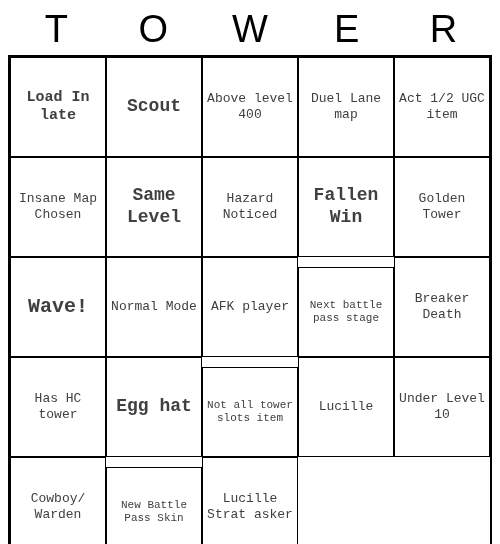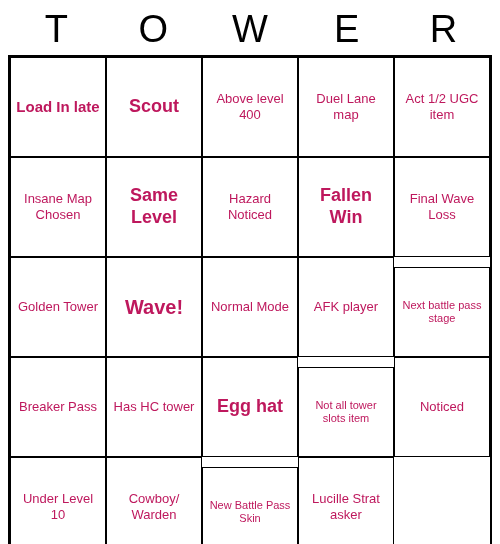--- a/index.html
+++ b/index.html
@@ -48,23 +48,24 @@
 
     .bingo-cell {
       border: 1px solid #000;
       display: flex;
       align-items: center;
       justify-content: center;
       text-align: center;
       padding: 4px;
       font-size: 13px;
       line-height: 1.2;
-      color: #be185d;
+      color: #404040;
       background: #fff;
       min-height: 90px;
+      font-family: Liberation Mono, monospace;
     }
 
     .bingo-cell.free {
       font-size: 20px;
       font-weight: bold;
     }
 
     .bingo-cell.large-text {
       font-size: 18px;
       font-weight: bold;
@@ -94,28 +95,27 @@
 <div class="bingo-grid">
 <div class="bingo-cell medium-text">Load In late</div>
     <div class="bingo-cell large-text">Scout</div>
     <div class="bingo-cell">Above level 400</div>
     <div class="bingo-cell">Duel Lane map</div>
     <div class="bingo-cell">Act 1/2 UGC item</div>
     <div class="bingo-cell">Insane Map Chosen</div>
     <div class="bingo-cell large-text">Same Level</div>
     <div class="bingo-cell">Hazard Noticed</div>
     <div class="bingo-cell large-text">Fallen Win</div>
-    <div class="bingo-cell">Final Wave Loss</div>
     <div class="bingo-cell">Golden Tower</div>
     <div class="bingo-cell free">Wave!</div>
     <div class="bingo-cell">Normal Mode</div>
     <div class="bingo-cell">AFK player</div>
     <div class="bingo-cell small-text">Next battle pass stage</div>
-    <div class="bingo-cell">Breaker Pass</div>
+    <div class="bingo-cell">Breaker Death</div>
     <div class="bingo-cell">Has HC tower</div>
     <div class="bingo-cell large-text">Egg hat</div>
     <div class="bingo-cell small-text">Not all tower slots item</div>
-    <div class="bingo-cell">Noticed</div>
+    <div class="bingo-cell">Lucille</div>
     <div class="bingo-cell">Under Level 10</div>
     <div class="bingo-cell">Cowboy/ Warden</div>
     <div class="bingo-cell small-text">New Battle Pass Skin</div>
     <div class="bingo-cell">Lucille Strat asker</div>
   </div>
 
 </body></html>

